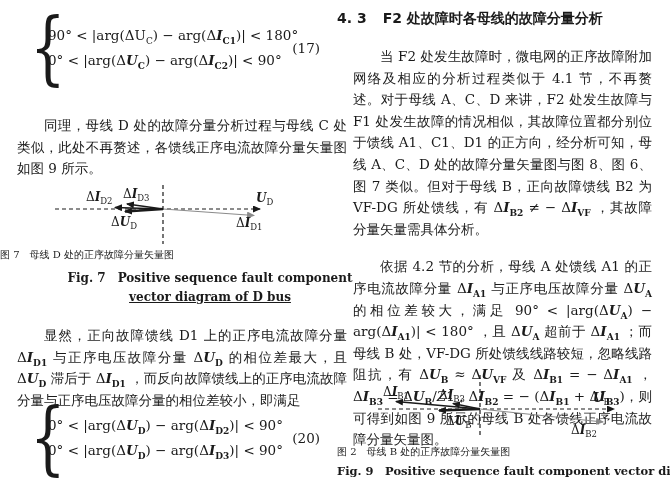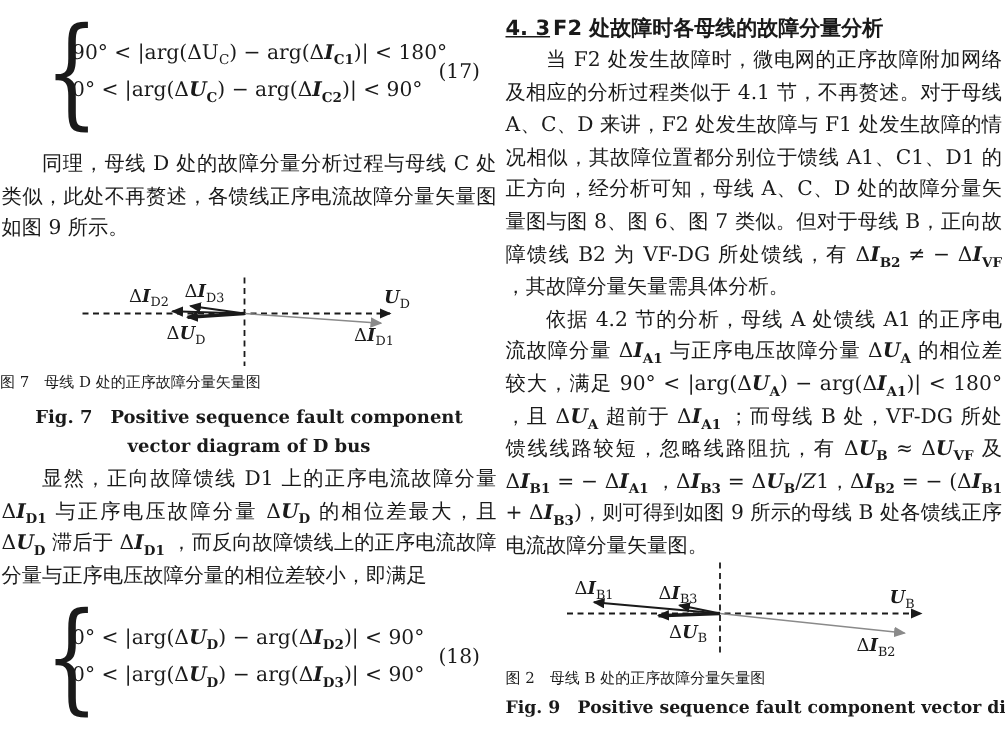--- a/index.html
+++ b/index.html
@@ -2,40 +2,40 @@
 <html><head>
 <meta charset="utf-8">
 <style>
   html,body{margin:0;padding:0;}
   body{
     width:670px;height:486px;background:#ffffff;position:relative;
     font-family:"DejaVu Serif","Liberation Serif",serif;color:#1a1a1a;
     overflow:hidden;
   }
   .abs{position:absolute;}
-  .para{font-size:13.5px;line-height:21.5px;text-align:justify;text-indent:2em;margin:0;}
+  .para{font-size:13.5px;line-height:21.5px;text-align:justify;text-indent:2em;margin:16px;}
   .delta{font-style:normal;font-weight:normal;}
   .var.v .vbase{font-weight:bold;font-style:italic;}
   .var.vp .vbase{font-weight:normal;font-style:normal;}
   .var.i .vbase{font-weight:normal;font-style:italic;}
   .vsub{font-size:9px;font-style:normal;font-weight:bold;line-height:0;}
   .var.vp .vsub{font-weight:normal;}
 
   .eq{display:flex;align-items:center;}
   .brace{font-size:80px;line-height:78px;transform:scaleX(0.7);transform-origin:left center;
          font-weight:400;width:18px;flex:0 0 auto;}
   .eq-lines{flex:0 0 auto;}
   .eq-line{font-size:13.5px;line-height:25.5px;white-space:nowrap;}
   .eq-num{position:absolute;right:2px;top:50%;transform:translateY(-50%);font-size:13.5px;text-align:center;}
 
   .h43{font-family:"DejaVu Sans","Liberation Sans",sans-serif;font-weight:bold;font-size:14px;
        white-space:nowrap;}
-  .h43 .hnum{margin-right:2px;text-decoration:underline;}
+  .h43 .hnum{margin-right:16px;}
   .cap-zh{font-weight:normal;font-size:10px;text-align:left;}
-  .cap-en{font-weight:bold;font-size:12px;text-align:center;}
+  .cap-en{font-weight:bold;font-size:12px;text-align:center;margin-left:44px;}
   .cap-en9{font-weight:bold;font-size:11.5px;text-align:center;white-space:nowrap;}
 
   .fig-label{font-size:12px;fill:#1a1a1a;}
   .fig-label .vb{font-weight:bold;font-style:italic;}
   .fig-label .vs{font-size:8.5px;}
 </style>
 </head>
 <body>
 
 <div>
@@ -68,31 +68,31 @@
     <line x1="143" y1="27" x2="105" y2="29.5" stroke="#1a1a1a" stroke-width="2.4" marker-end="url(#ah-black)"></line>
     <text class="fig-label" x="236" y="20"><tspan class="vb">U</tspan><tspan class="vs" dy="3">D</tspan></text>
     <text class="fig-label" x="66" y="19"><tspan>Δ</tspan><tspan class="vb">I</tspan><tspan class="vs" dy="3">D2</tspan></text>
     <text class="fig-label" x="103" y="16"><tspan>Δ</tspan><tspan class="vb">I</tspan><tspan class="vs" dy="3">D3</tspan></text>
     <text class="fig-label" x="91" y="44"><tspan>Δ</tspan><tspan class="vb">U</tspan><tspan class="vs" dy="3">D</tspan></text>
     <text class="fig-label" x="216" y="45"><tspan>Δ</tspan><tspan class="vb">I</tspan><tspan class="vs" dy="3">D1</tspan></text>
   </svg>
 
   <div class="abs cap-zh" style="left:0px;top:248px;width:332px;">图 7　母线 D 处的正序故障分量矢量图</div>
   <div class="abs cap-en" style="left:0px;top:270px;width:332px;">Fig. 7　Positive sequence fault component</div>
-  <div class="abs cap-en" style="left:0px;top:290px;width:332px;">vector diagram of D bus</div>
+  <div class="abs cap-en" style="left:0px;top:290px;width:332px;text-decoration:underline;">vector diagram of D bus</div>
 
   <p class="abs para" style="left:1px;top:309px;width:330px;">显然，正向故障馈线 D1 上的正序电流故障分量 <span class="var v"><span class="delta">Δ</span><span class="vbase">I</span><sub class="vsub">D1</sub></span> 与正序电压故障分量 <span class="var v"><span class="delta">Δ</span><span class="vbase">U</span><sub class="vsub">D</sub></span> 的相位差最大，且 <span class="var v"><span class="delta">Δ</span><span class="vbase">U</span><sub class="vsub">D</sub></span> 滞后于 <span class="var v"><span class="delta">Δ</span><span class="vbase">I</span><sub class="vsub">D1</sub></span> ，而反向故障馈线上的正序电流故障分量与正序电压故障分量的相位差较小，即满足</p>
 
   <div class="abs eq" style="left:30px;top:396px;width:292px;height:84px;">
     <div class="brace">{</div>
     <div class="eq-lines">
       <div class="eq-line">0° &lt; |arg(<span class="var v"><span class="delta">Δ</span><span class="vbase">U</span><sub class="vsub">D</sub></span>) − arg(<span class="var v"><span class="delta">Δ</span><span class="vbase">I</span><sub class="vsub">D2</sub></span>)| &lt; 90°</div>
       <div class="eq-line">0° &lt; |arg(<span class="var v"><span class="delta">Δ</span><span class="vbase">U</span><sub class="vsub">D</sub></span>) − arg(<span class="var v"><span class="delta">Δ</span><span class="vbase">I</span><sub class="vsub">D3</sub></span>)| &lt; 90°</div>
     </div>
-    <div class="eq-num">(18)</div>
+    <div class="eq-num">(20)</div>
   </div>
 
   <div class="abs h43" style="left:337px;top:10px;width:331px;">
     <span class="hnum">4. 3</span><span>F2 处故障时各母线的故障分量分析</span>
   </div>
 
   <div class="abs" style="left:337px;top:30px;width:331px;">
     <p class="para" style="line-height:21.6px;">当 F2 处发生故障时，微电网的正序故障附加网络及相应的分析过程类似于 4.1 节，不再赘述。对于母线 A、C、D 来讲，F2 处发生故障与 F1 处发生故障的情况相似，其故障位置都分别位于馈线 A1、C1、D1 的正方向，经分析可知，母线 A、C、D 处的故障分量矢量图与图 8、图 6、图 7 类似。但对于母线 B，正向故障馈线 B2 为 VF-DG 所处馈线，有 <span class="var v"><span class="delta">Δ</span><span class="vbase">I</span><sub class="vsub">B2</sub></span> ≠ − <span class="var v"><span class="delta">Δ</span><span class="vbase">I</span><sub class="vsub">VF</sub></span> ，其故障分量矢量需具体分析。</p>
     <p class="para" style="line-height:21.6px;">依据 4.2 节的分析，母线 A 处馈线 A1 的正序电流故障分量 <span class="var v"><span class="delta">Δ</span><span class="vbase">I</span><sub class="vsub">A1</sub></span> 与正序电压故障分量 <span class="var v"><span class="delta">Δ</span><span class="vbase">U</span><sub class="vsub">A</sub></span> 的相位差较大，满足 90° &lt; |arg(<span class="var v"><span class="delta">Δ</span><span class="vbase">U</span><sub class="vsub">A</sub></span>) − arg(<span class="var v"><span class="delta">Δ</span><span class="vbase">I</span><sub class="vsub">A1</sub></span>)| &lt; 180° ，且 <span class="var v"><span class="delta">Δ</span><span class="vbase">U</span><sub class="vsub">A</sub></span> 超前于 <span class="var v"><span class="delta">Δ</span><span class="vbase">I</span><sub class="vsub">A1</sub></span> ；而母线 B 处，VF-DG 所处馈线线路较短，忽略线路阻抗，有 <span class="var v"><span class="delta">Δ</span><span class="vbase">U</span><sub class="vsub">B</sub></span> ≈ <span class="var v"><span class="delta">Δ</span><span class="vbase">U</span><sub class="vsub">VF</sub></span> 及 <span class="var v"><span class="delta">Δ</span><span class="vbase">I</span><sub class="vsub">B1</sub></span> = − <span class="var v"><span class="delta">Δ</span><span class="vbase">I</span><sub class="vsub">A1</sub></span> ，<span class="var v"><span class="delta">Δ</span><span class="vbase">I</span><sub class="vsub">B3</sub></span> = <span class="var v"><span class="delta">Δ</span><span class="vbase">U</span><sub class="vsub">B</sub></span>/<span class="var i"><span class="vbase">Z</span></span>1，<span class="var v"><span class="delta">Δ</span><span class="vbase">I</span><sub class="vsub">B2</sub></span> = − (<span class="var v"><span class="delta">Δ</span><span class="vbase">I</span><sub class="vsub">B1</sub></span> + <span class="var v"><span class="delta">Δ</span><span class="vbase">I</span><sub class="vsub">B3</sub></span>)，则可得到如图 9 所示的母线 B 处各馈线正序电流故障分量矢量图。</p>
   </div>

